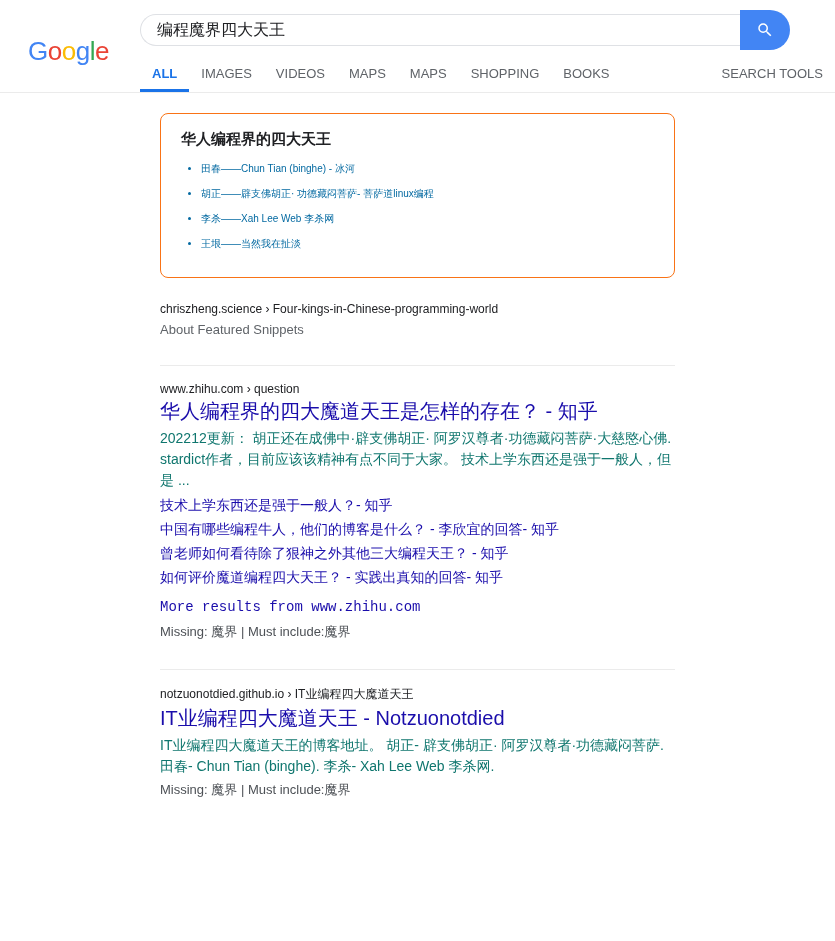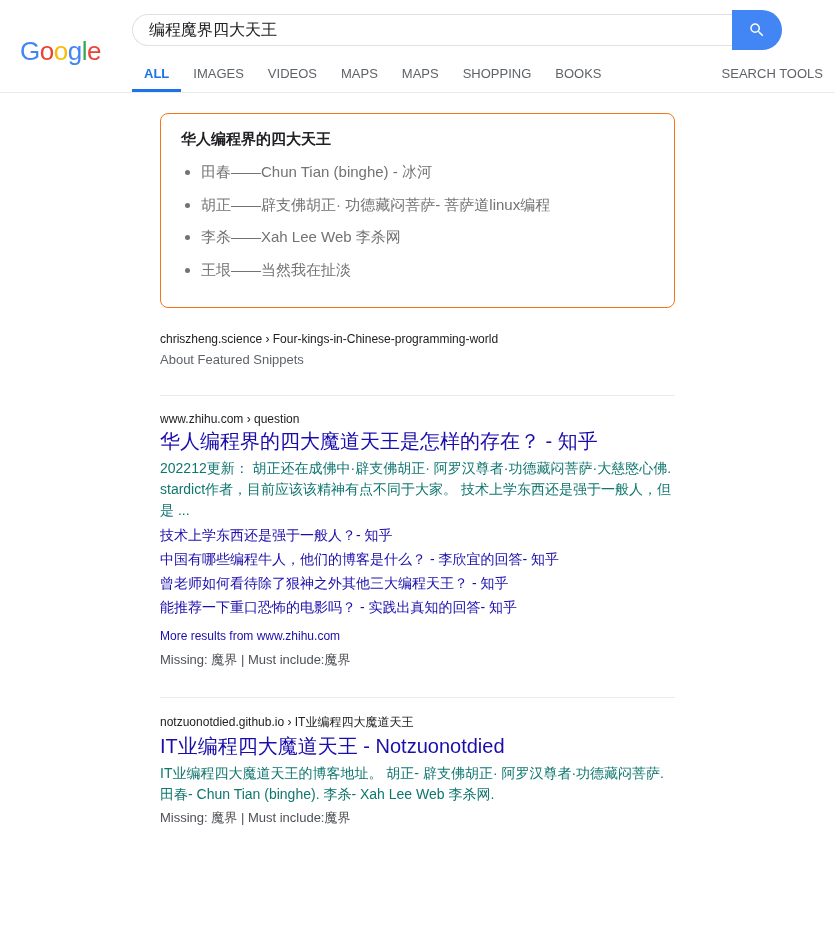--- a/index.html
+++ b/index.html
@@ -7,21 +7,21 @@
       font-family: Arial, sans-serif;
       background: #fff;
       color: #202124;
       font-size: 14px;
     }
 
     
     .header {
       display: flex;
       align-items: center;
-      padding: 10px 0 0 0;
+      padding: 10px 0 0 8px;
       border-bottom: 1px solid #ebebeb;
     }
     .logo-area {
       padding: 0 20px;
       flex-shrink: 0;
     }
     .google-logo {
       width: 92px;
       height: 30px;
       display: flex;
@@ -108,22 +108,22 @@
       font-weight: bold;
       color: #202124;
       margin-bottom: 12px;
     }
     .snippet-list {
       list-style: disc;
       padding-left: 20px;
     }
     .snippet-list li {
       margin-bottom: 10px;
-      font-size: 15px;
-      color: #737373;
+      font-size: 10px;
+      color: #0369a1;
       line-height: 1.5;
     }
 
     
     .result {
       margin-bottom: 28px;
     }
     .result-url {
       font-size: 12px;
       color: #202124;
@@ -157,27 +157,28 @@
     .sub-result-link {
       display: block;
       font-size: 14px;
       color: #1a0dab;
       text-decoration: none;
       margin-bottom: 6px;
       cursor: pointer;
     }
 
     .more-results {
-      font-size: 12px;
+      font-size: 14px;
       color: #1a0dab;
       text-decoration: none;
       cursor: pointer;
       display: block;
       margin-top: 12px;
       margin-bottom: 8px;
+      font-family: Liberation Mono, monospace;
     }
 
     .missing-text {
       font-size: 13px;
       color: #4d5156;
       margin-top: 4px;
     }
 
     
     .result-divider {
@@ -255,21 +256,21 @@
 
   <div class="result">
     <div class="result-url">www.zhihu.com › question</div>
     <a class="result-title">华人编程界的四大魔道天王是怎样的存在？ - 知乎</a>
     <div class="result-snippet">202212更新： 胡正还在成佛中·辟支佛胡正· 阿罗汉尊者·功德藏闷菩萨·大慈愍心佛. stardict作者，目前应该该精神有点不同于大家。 技术上学东西还是强于一般人，但是 ...</div>
 
     <div class="sub-results">
       <a class="sub-result-link">技术上学东西还是强于一般人？- 知乎</a>
       <a class="sub-result-link">中国有哪些编程牛人，他们的博客是什么？ - 李欣宜的回答- 知乎</a>
       <a class="sub-result-link">曾老师如何看待除了狠神之外其他三大编程天王？ - 知乎</a>
-      <a class="sub-result-link">能推荐一下重口恐怖的电影吗？ - 实践出真知的回答- 知乎</a>
+      <a class="sub-result-link">如何评价魔道编程四大天王？ - 实践出真知的回答- 知乎</a>
     </div>
 
     <a class="more-results">More results from www.zhihu.com</a>
     <div class="missing-text">Missing: 魔界 | Must include:魔界</div>
   </div>
 
   <hr class="result-divider">
 
   <div class="result">
     <div class="result-url">notzuonotdied.github.io › IT业编程四大魔道天王</div>

